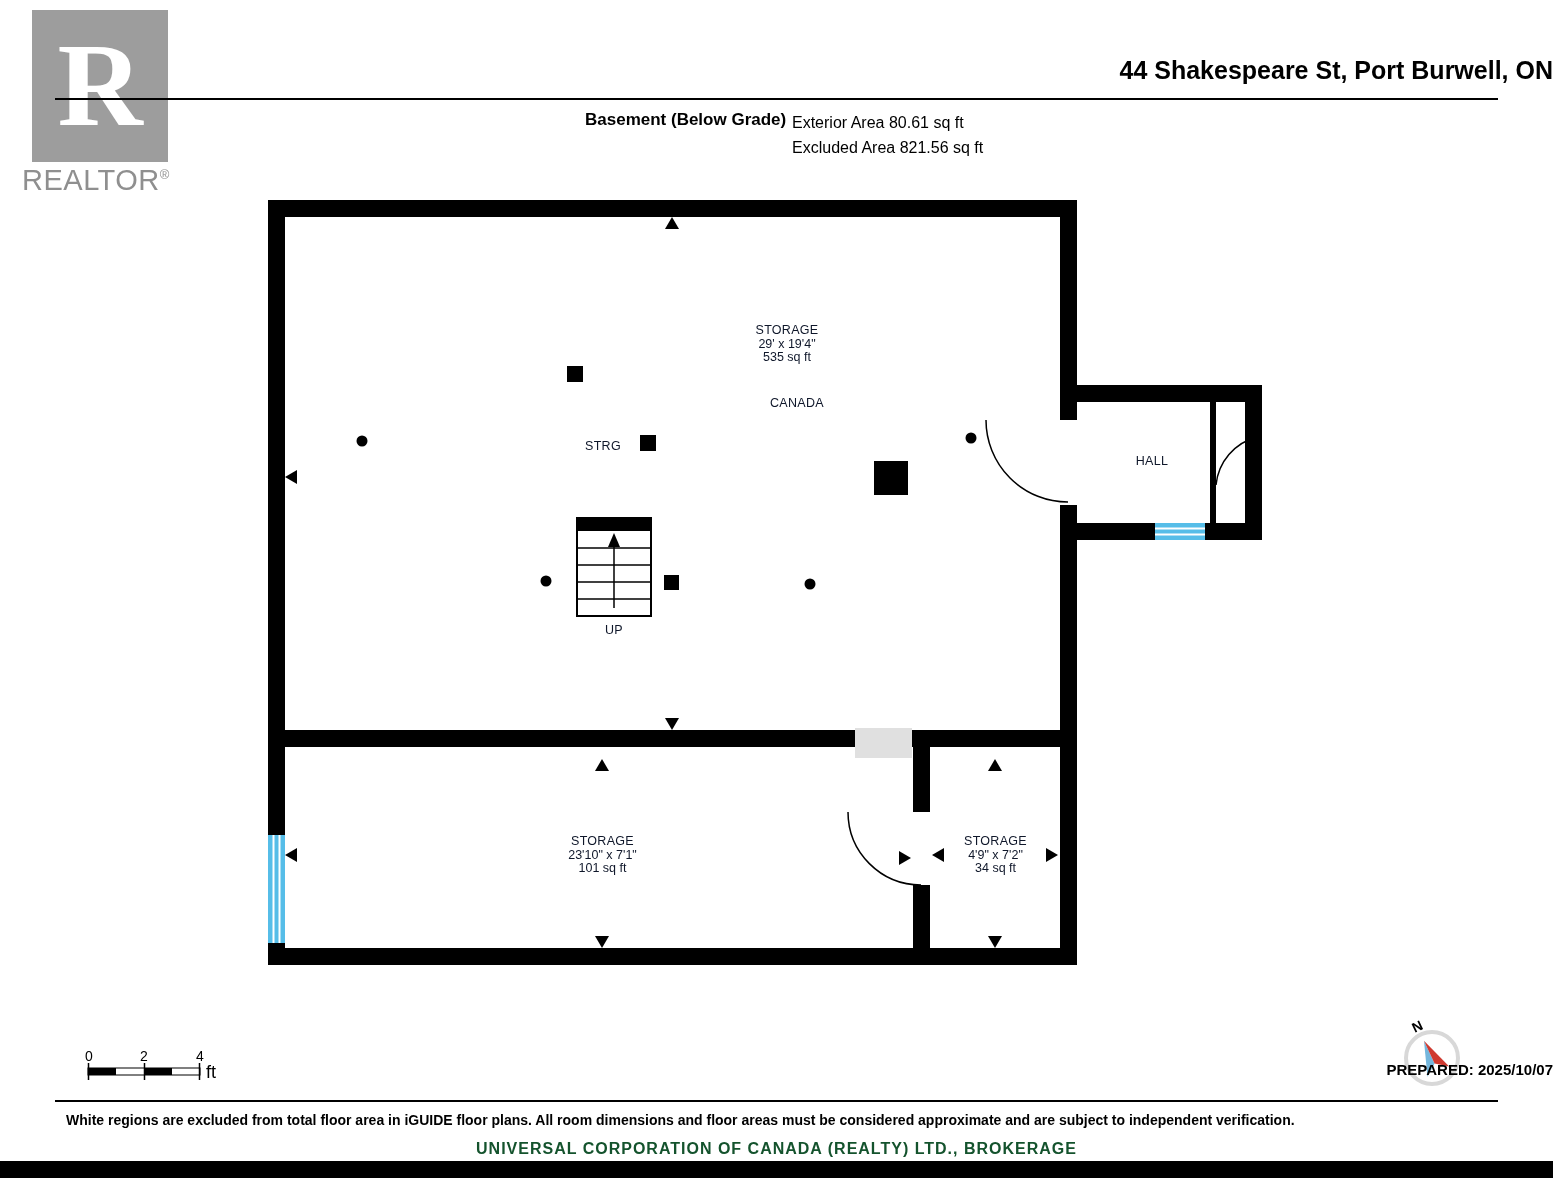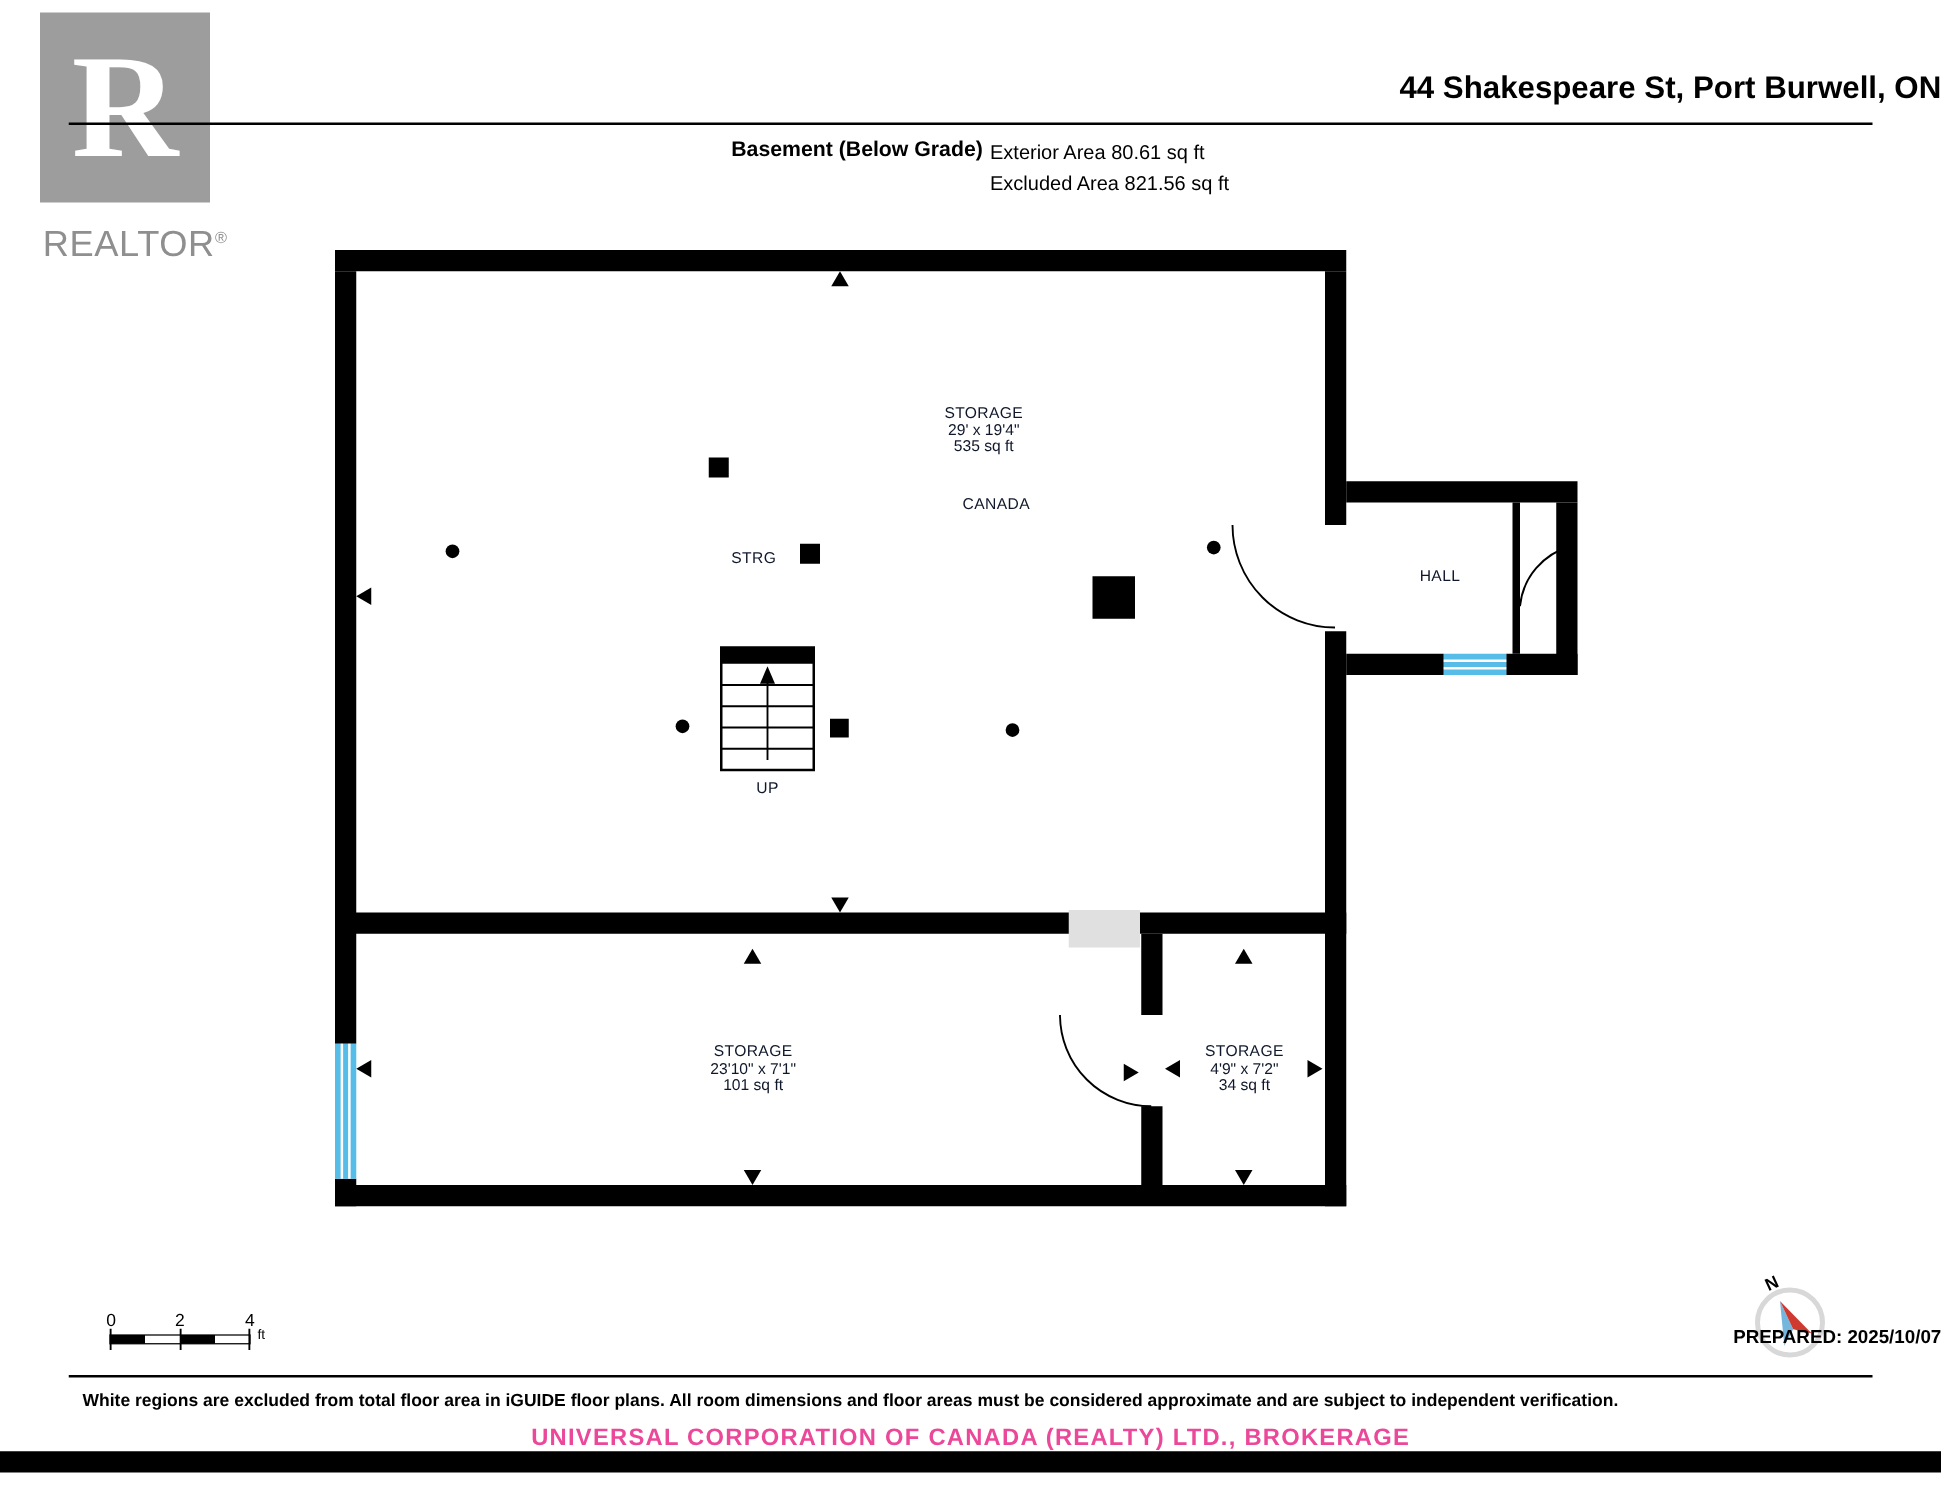--- a/index.html
+++ b/index.html
@@ -4,48 +4,48 @@
 <style>
   * { margin:0; padding:0; box-sizing:border-box; }
   html,body { background:#fff; }
   body { font-family:"Liberation Sans", sans-serif; color:#000; }
   .page { position:relative; width:1553px; height:1200px; background:#fff; overflow:hidden; }
 
   
   .logo-box { position:absolute; left:32px; top:10px; width:136px; height:152px;
               background:#9d9d9d; display:flex; align-items:center; justify-content:center; }
   .logo-r { font-family:"Liberation Serif", serif; font-weight:bold; font-size:118px; color:#fff; line-height:1; }
-  .logo-text { position:absolute; left:22px; top:180px; width:160px; text-align:right;
+  .logo-text { position:absolute; left:22px; top:164px; width:160px; text-align:left;
                font-size:29px; color:#8f8f8f; letter-spacing:0.5px; }
   .logo-text sup { font-size:13px; }
   .title { position:absolute; left:0; top:56px; width:100%; text-align:right;
            font-size:25px; font-weight:bold; }
   .rule { position:absolute; left:55px; width:1443px; height:2px; background:#000; }
   .rule-top { top:98px; }
   .rule-bottom { top:1100px; }
   .floor-label { position:absolute; left:585px; top:110px; font-size:17px; font-weight:bold; }
   .area-lines { position:absolute; left:792px; top:110px; font-size:16px; line-height:25px; }
 
   
   .plan { position:absolute; left:0; top:0; width:1553px; height:1200px; }
   svg text { font-family:"Liberation Sans", sans-serif; }
 
   
   .room-label { position:absolute; text-align:center; font-size:12.5px; line-height:13.5px; color:#0f172a; }
   .room-label .rn { letter-spacing:0.3px; }
 
   
   .scale-num { position:absolute; width:16px; text-align:center; font-size:14px; }
-  .scale-unit { position:absolute; font-size:11px; }
+  .scale-unit { position:absolute; font-size:18px; }
   .prepared { position:absolute; left:0; top:1061px; width:100%; text-align:right;
               font-size:15px; font-weight:bold; }
   .disclaimer { position:absolute; left:66px; top:1112px; width:1420px;
                 font-size:14px; font-weight:bold; }
   .watermark { position:absolute; left:0; top:1140px; width:100%; text-align:center;
-               font-size:19px; font-weight:bold; letter-spacing:1px; color:#ec4899; z-index:3; }
+               font-size:16px; font-weight:bold; letter-spacing:1px; color:#14532d; z-index:3; }
   .bottom-bar { position:absolute; left:0; top:1161px; width:100%; height:17px; background:#000; z-index:2; }
 </style>
 </head>
 <body>
 
 <div class="page">
 
   <div class="logo-box">
     <span class="logo-r">R</span>
   </div>

